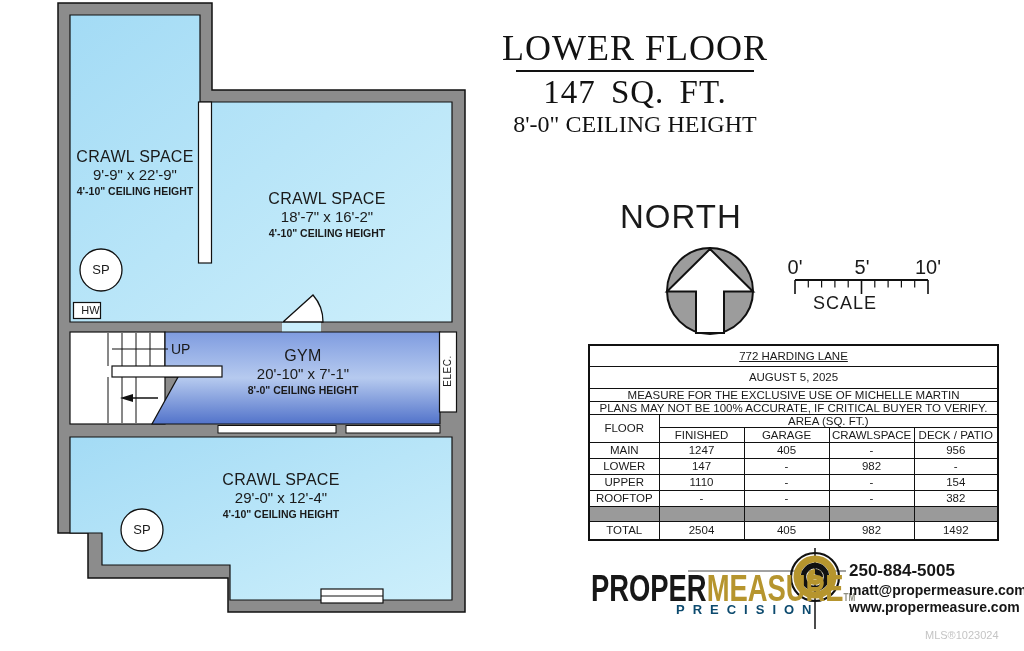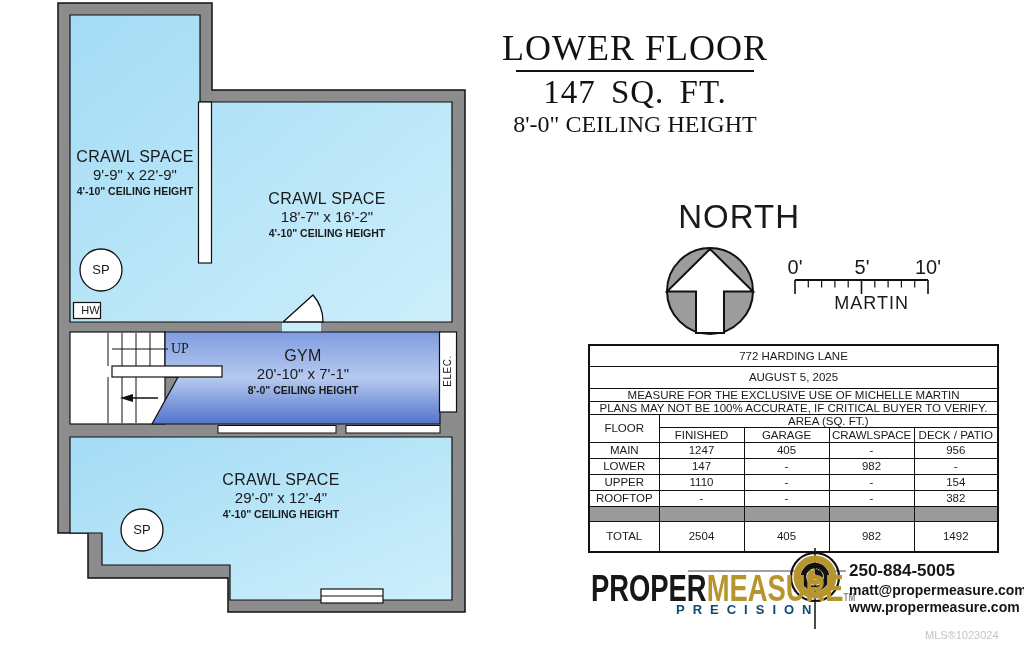--- a/index.html
+++ b/index.html
@@ -1,61 +1,61 @@
 <!DOCTYPE html>
 <html><head>
 <meta charset="utf-8">
 <style>
   * { margin:0; padding:0; box-sizing:border-box; }
   html,body { width:1024px; height:651px; background:#fff; overflow:hidden;
     font-family:"Liberation Sans", sans-serif; color:#1a1a1a; }
   .stage { position:relative; width:1024px; height:651px; }
   .layer { position:absolute; left:0; top:0; }
   .abs { position:absolute; }
-  .ctr { text-align:right; }
+  .ctr { text-align:left; }
 
   
   .title-block { left:470px; top:28px; width:330px; text-align:center;
     font-family:"Liberation Serif", serif; color:#121212; }
   .title-1 { font-size:36px; letter-spacing:1px; line-height:40px; }
   .title-rule { width:238px; height:2px; background:#121212; margin:2px auto 2px auto; }
   .title-2 { font-size:33px; letter-spacing:1px; line-height:36px; word-spacing:6px; }
   .title-3 { font-size:24px; line-height:28px; }
 
   
   .room-label { text-align:center; width:190px; }
   .room-name { font-size:16px; line-height:19px; letter-spacing:.3px; }
   .room-dims { font-size:15px; line-height:18px; }
   .room-ceil { font-size:10.5px; line-height:14px; font-weight:600; }
   .tag { font-size:13px; }
   .sp-label { width:42px; text-align:center; font-size:13px; }
   .hw-label { left:74px; top:303px; width:33px; height:15px; line-height:15px;
     text-align:center; font-size:11px; }
-  .up-label { left:171px; top:341px; font-size:14px;font-family:Liberation Serif, serif; }
+  .up-label { left:171px; top:341px; font-size:14px; }
   .elec-label { left:428px; top:362px; width:40px; height:18px; line-height:18px;
     text-align:center; font-size:10px; letter-spacing:.5px; transform:rotate(-90deg); }
 
   
   .north-label { left:620px; top:198px; width:180px; font-size:33px; letter-spacing:1px; }
   .scale-num { top:256px; font-size:20px; text-align:center; }
   .scale-word { left:813px; top:293px; width:96px; font-size:18px; letter-spacing:1px; }
 
   
   table.info { position:absolute; left:588px; top:344px; width:409px;
     border-collapse:collapse; border:2px solid #111; table-layout:fixed; }
   table.info td { border:1px solid #111; text-align:center; vertical-align:middle;
     font-size:11.5px; overflow:hidden; white-space:nowrap; }
-  td.addr { font-size:16.5px; height:21px; }
+  td.addr { font-size:16.5px; height:21px;text-decoration:underline; }
   td.date { font-size:16.5px; height:22px; }
   td.fine { font-size:10.3px; height:13px; }
   td.hdr  { font-size:11px; height:13px; }
   td.colh { font-size:11px; height:15px; }
   td.cell { height:16px; }
   td.spacer { background:#9a9a9a; height:15px; }
-  td.total { height:31px; }
+  td.total { height:19px; }
 
   
   .brand-word { left:591px; top:570px; font-size:37px; font-weight:700; letter-spacing:0;
     transform:scaleX(.74); transform-origin:left center; white-space:nowrap; line-height:38px; }
   .brand-1 { color:#171717; }
   .brand-2 { color:#b6952e; }
   .brand-tm { font-size:11px; font-weight:700; color:#8d8d7f; vertical-align:baseline; }
   .brand-tagline { left:676px; top:602px; font-size:13px; letter-spacing:8px;
     font-weight:600; color:#0c4a6e; white-space:nowrap; }
   .contact { left:849px; font-weight:700; color:#161616; white-space:nowrap; }
@@ -166,21 +166,21 @@
   <div class="abs up-label tag">UP</div>
   <div class="abs hw-label">HW</div>
   <div class="abs sp-label" style="left:80px; top:262px;">SP</div>
   <div class="abs sp-label" style="left:121px; top:522px;">SP</div>
   <div class="abs elec-label">ELEC.</div>
 
   <div class="abs ctr north-label">NORTH</div>
   <div class="abs scale-num" style="left:782px; width:26px;">0'</div>
   <div class="abs scale-num" style="left:849px; width:26px;">5'</div>
   <div class="abs scale-num" style="left:910px; width:36px;">10'</div>
-  <div class="abs ctr scale-word">MARTIN</div>
+  <div class="abs ctr scale-word">SCALE</div>
 
   <table class="info">
     <colgroup>
         <col style="width:70px">
         <col style="width:85px">
         <col style="width:85px">
         <col style="width:85px">
         <col style="width:84px">
       </colgroup>
     <tbody>

